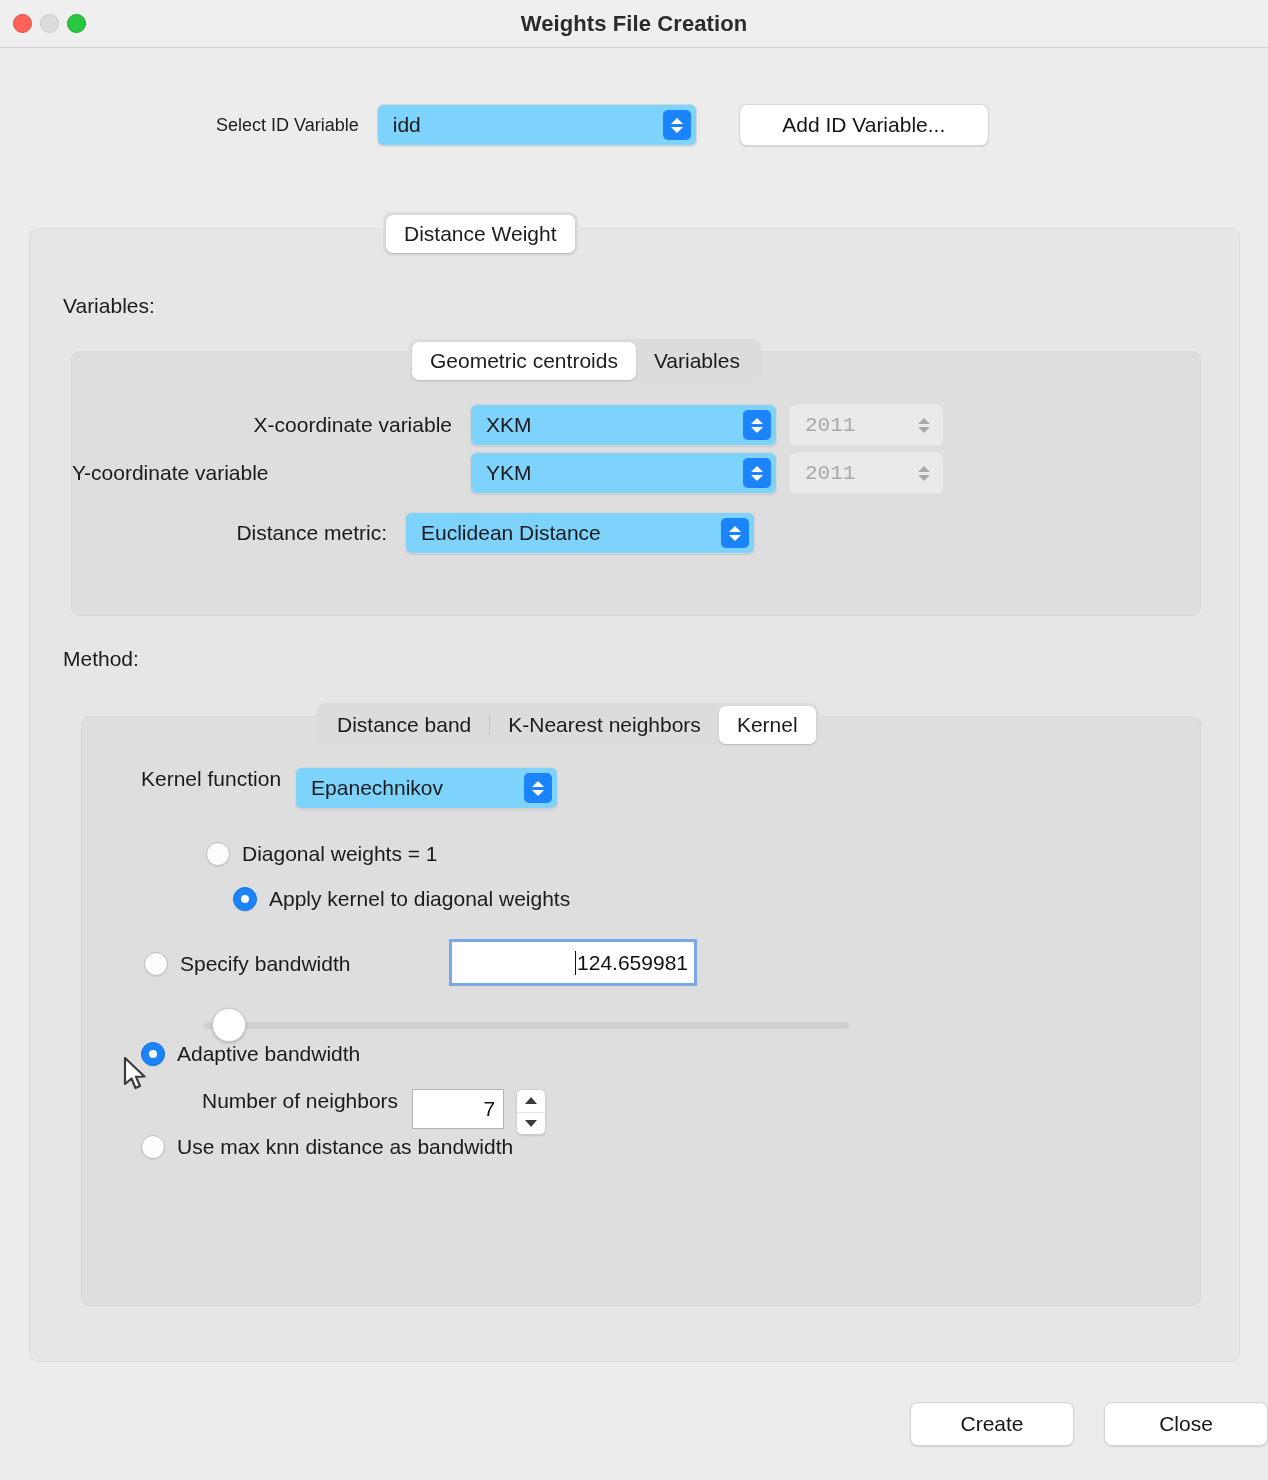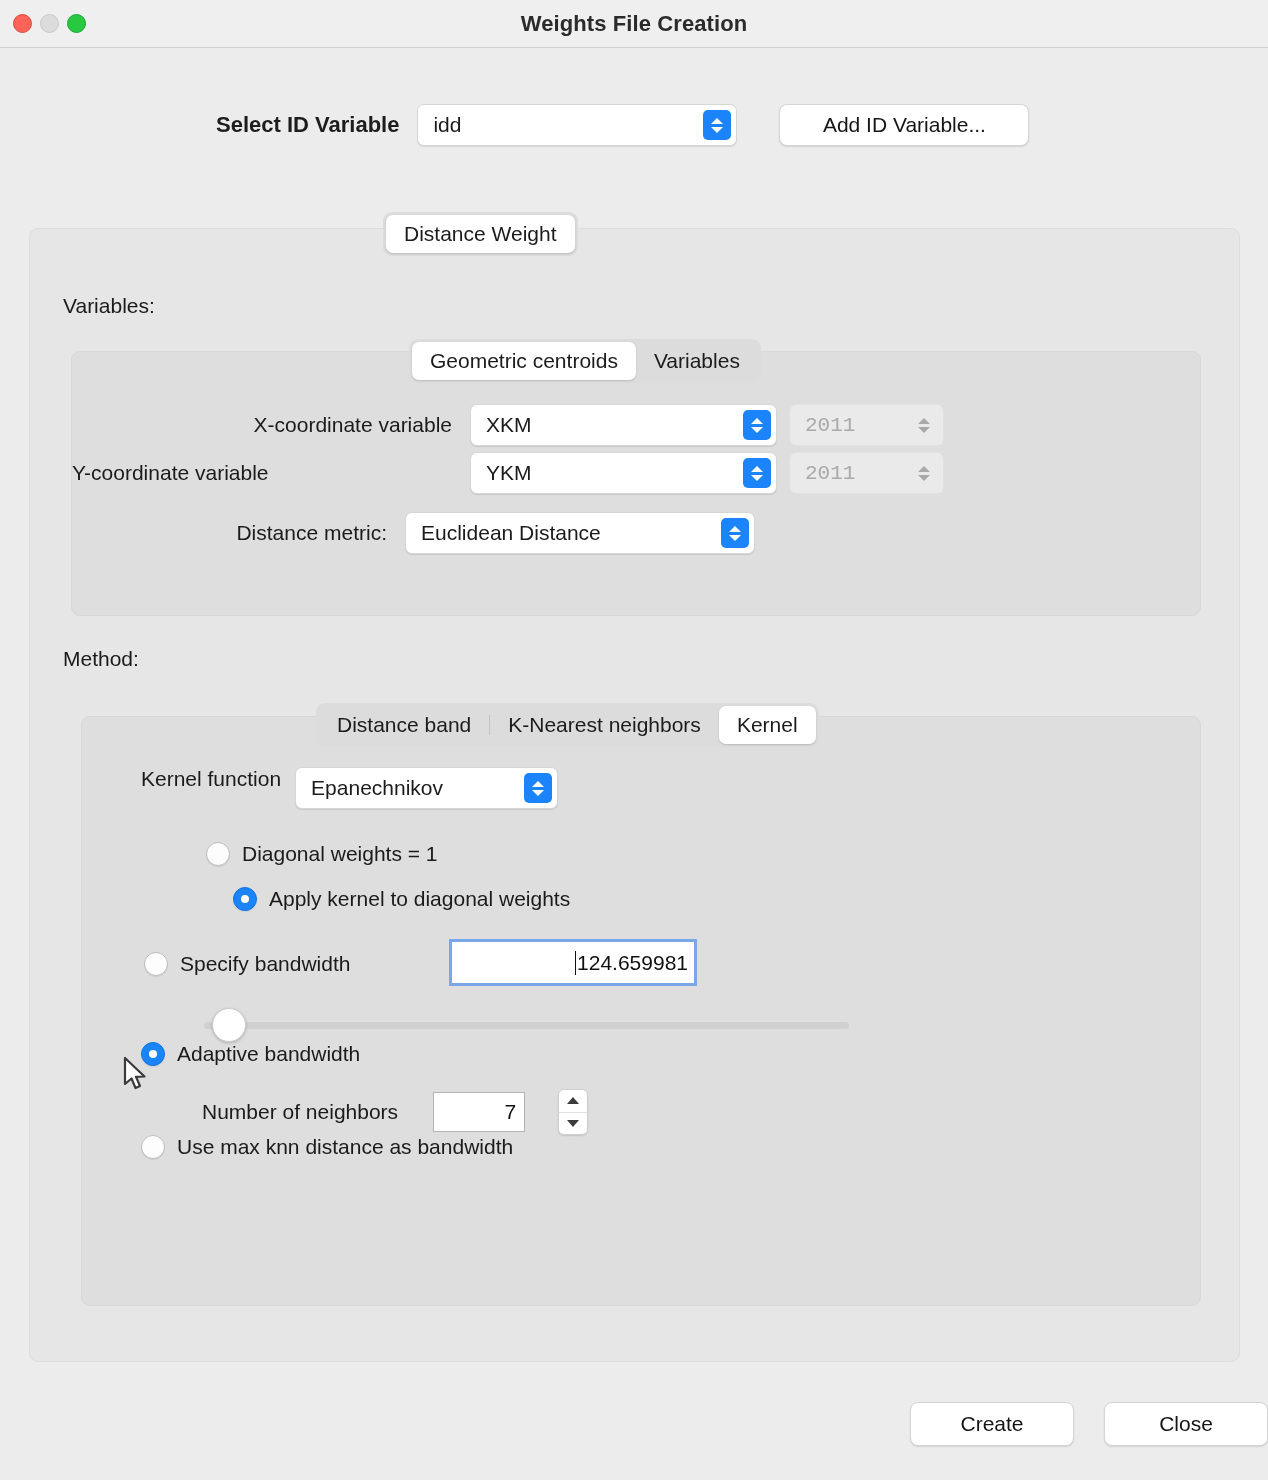--- a/index.html
+++ b/index.html
@@ -50,30 +50,29 @@
   }
 
   
   .idrow {
     display: flex;
     align-items: center;
     margin-top: 56px;
     padding-left: 216px;
   }
   .idlabel {
-    font-size: 22px;
+    font-size: 18px;
     color: #1d1d1d;
     margin-right: 18px;
-    font-weight: bold;
   }
 
   
   .popup {
     position: relative;
-    background: #ffffff;
+    background: #7dd3fc;
     border: 1px solid #d6d6d6;
     border-radius: 7px;
     box-shadow: 0 1px 1px rgba(0,0,0,0.10);
     display: flex;
     align-items: center;
     box-sizing: border-box;
     height: 42px;
   }
   .popup .val {
     font-size: 21px;
@@ -454,21 +453,21 @@
     <div class="slider" style="left:122px;top:512px;width:645px;top:295px;">
       <div class="track"></div>
       <div class="knob" style="left:8px;"></div>
     </div>
 
     <div class="radio-row" style="left:59px;top:325px;">
       <span class="radio on"></span>
       <span class="fieldlabel">Adaptive bandwidth</span>
     </div>
 
-    <div style="position:absolute;left:120px;top:372px;display:flex;align-items:center;gap:21px;">
+    <div style="position:absolute;left:120px;top:372px;display:flex;align-items:flex-start;">
       <div class="fieldlabel">Number of neighbors</div>
       <div class="textfield" style="width:92px;height:40px;margin-left:14px;">7</div>
       <div class="stepper" style="margin-left:12px;">
         <div>
             <span class="schev up"></span>
           </div>
         <div class="sdiv"></div>
         <div>
             <span class="schev dn"></span>
           </div>

